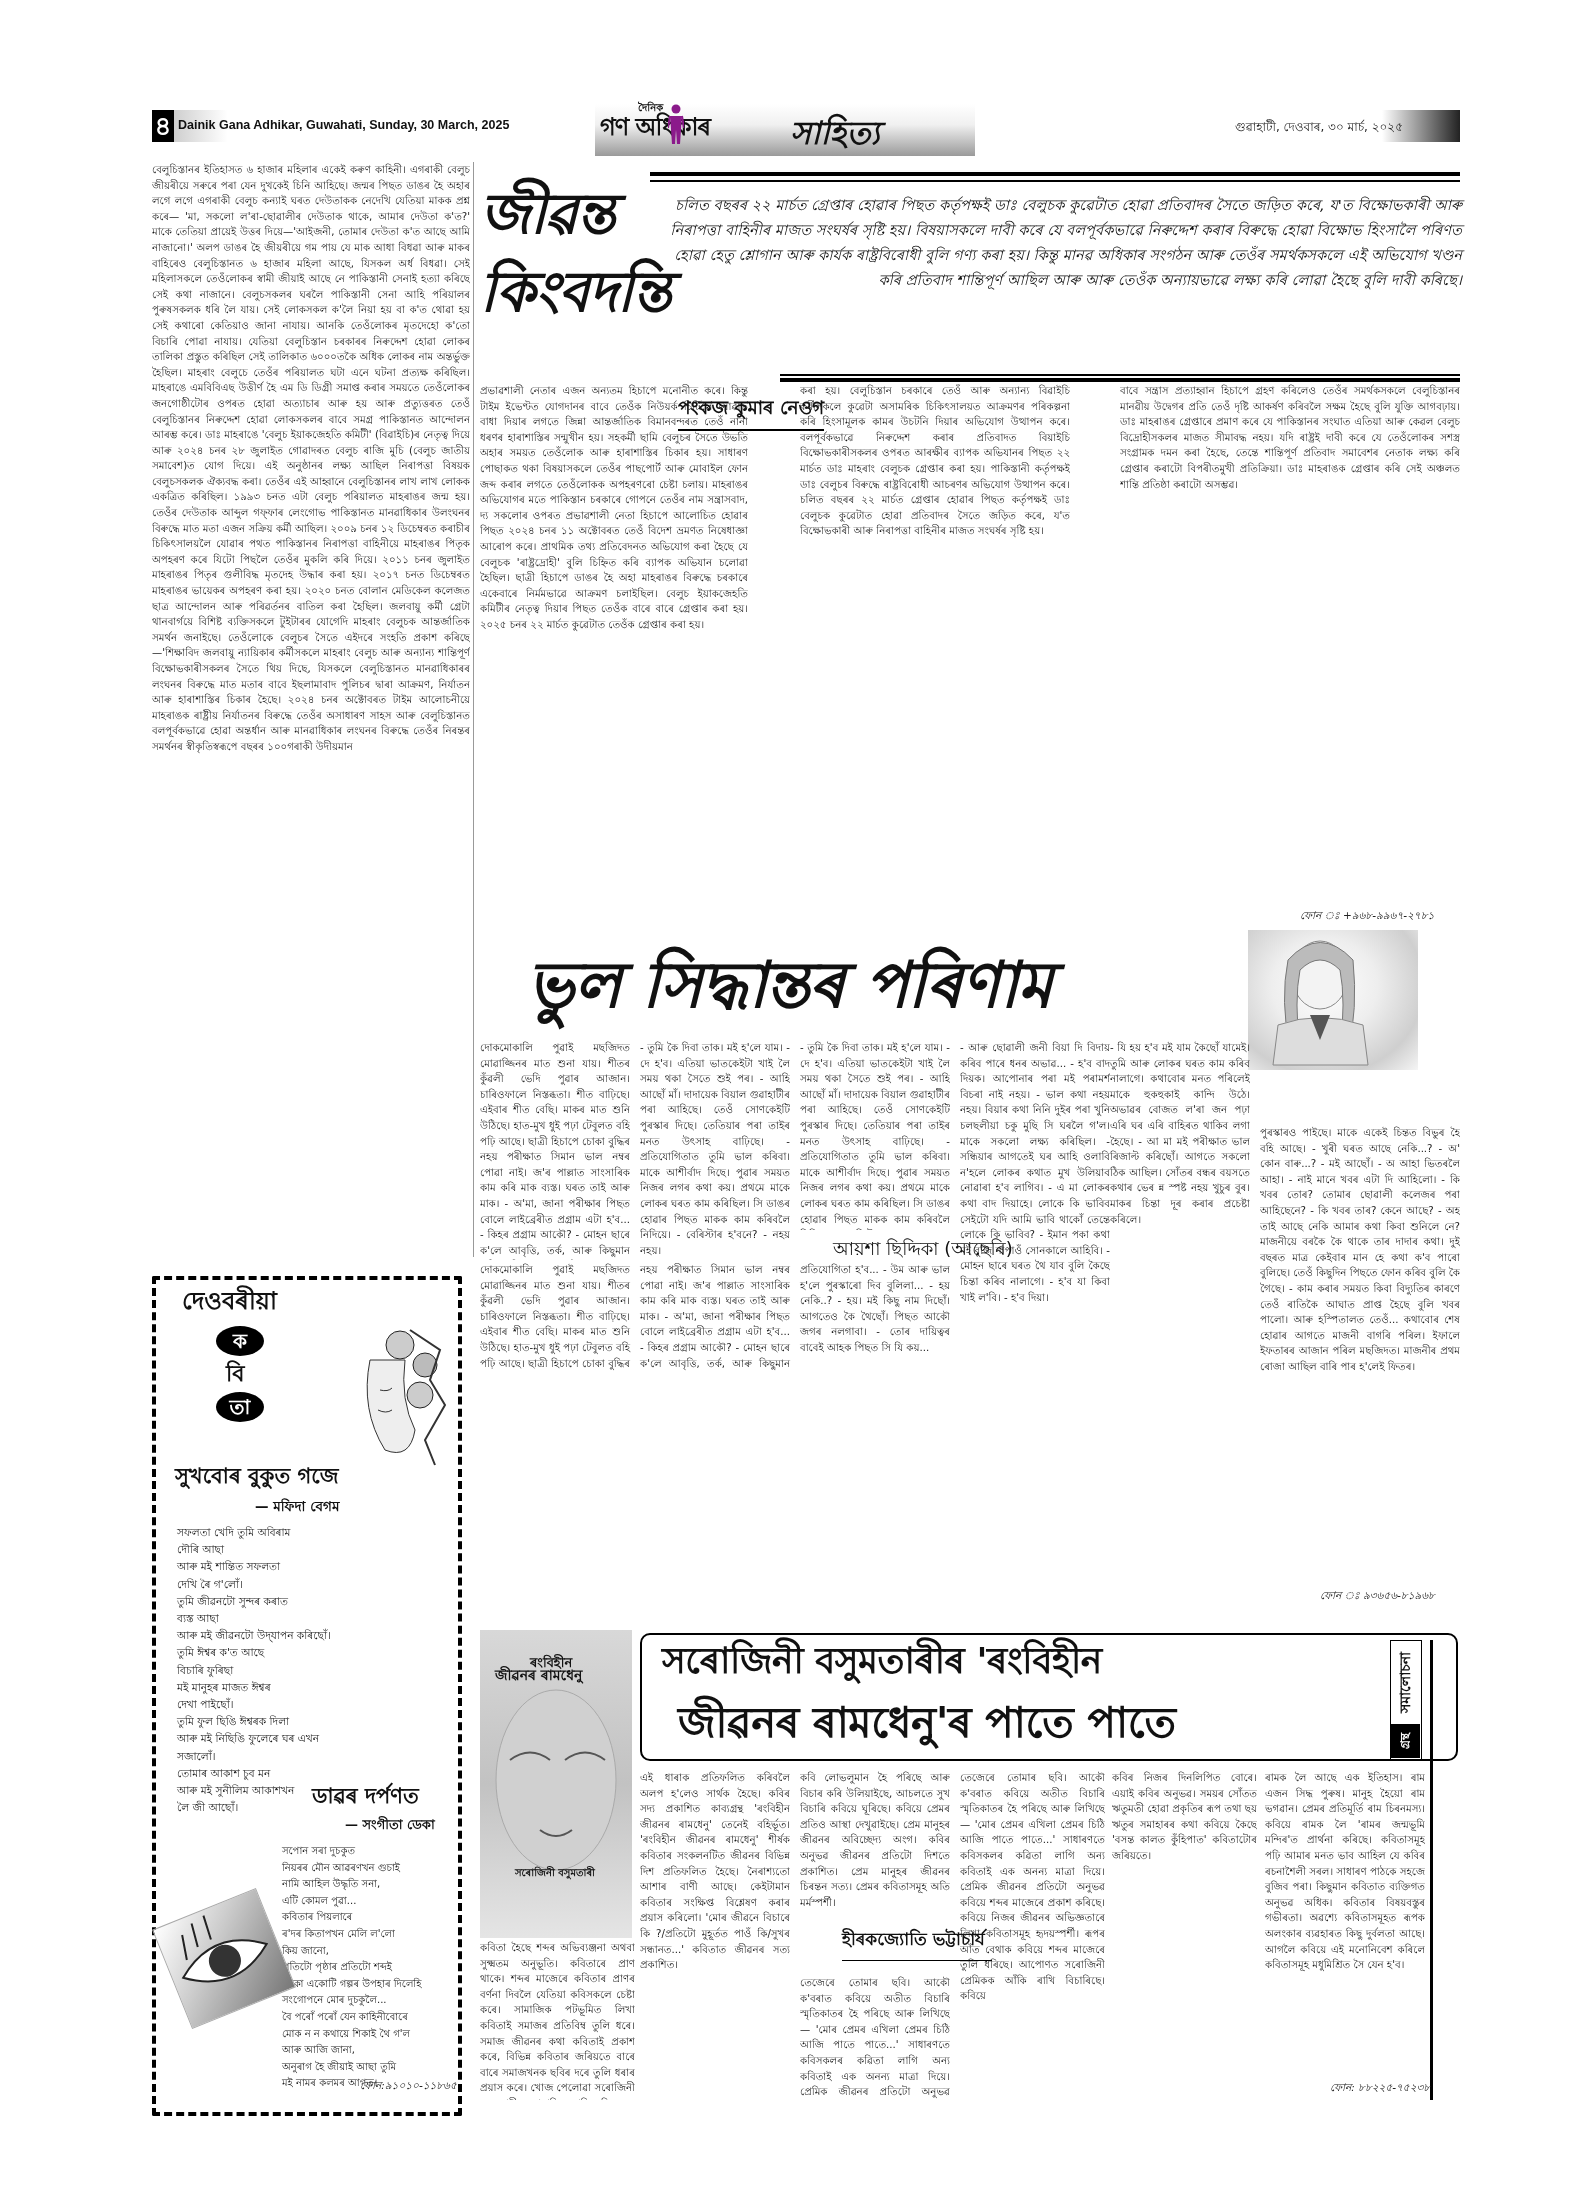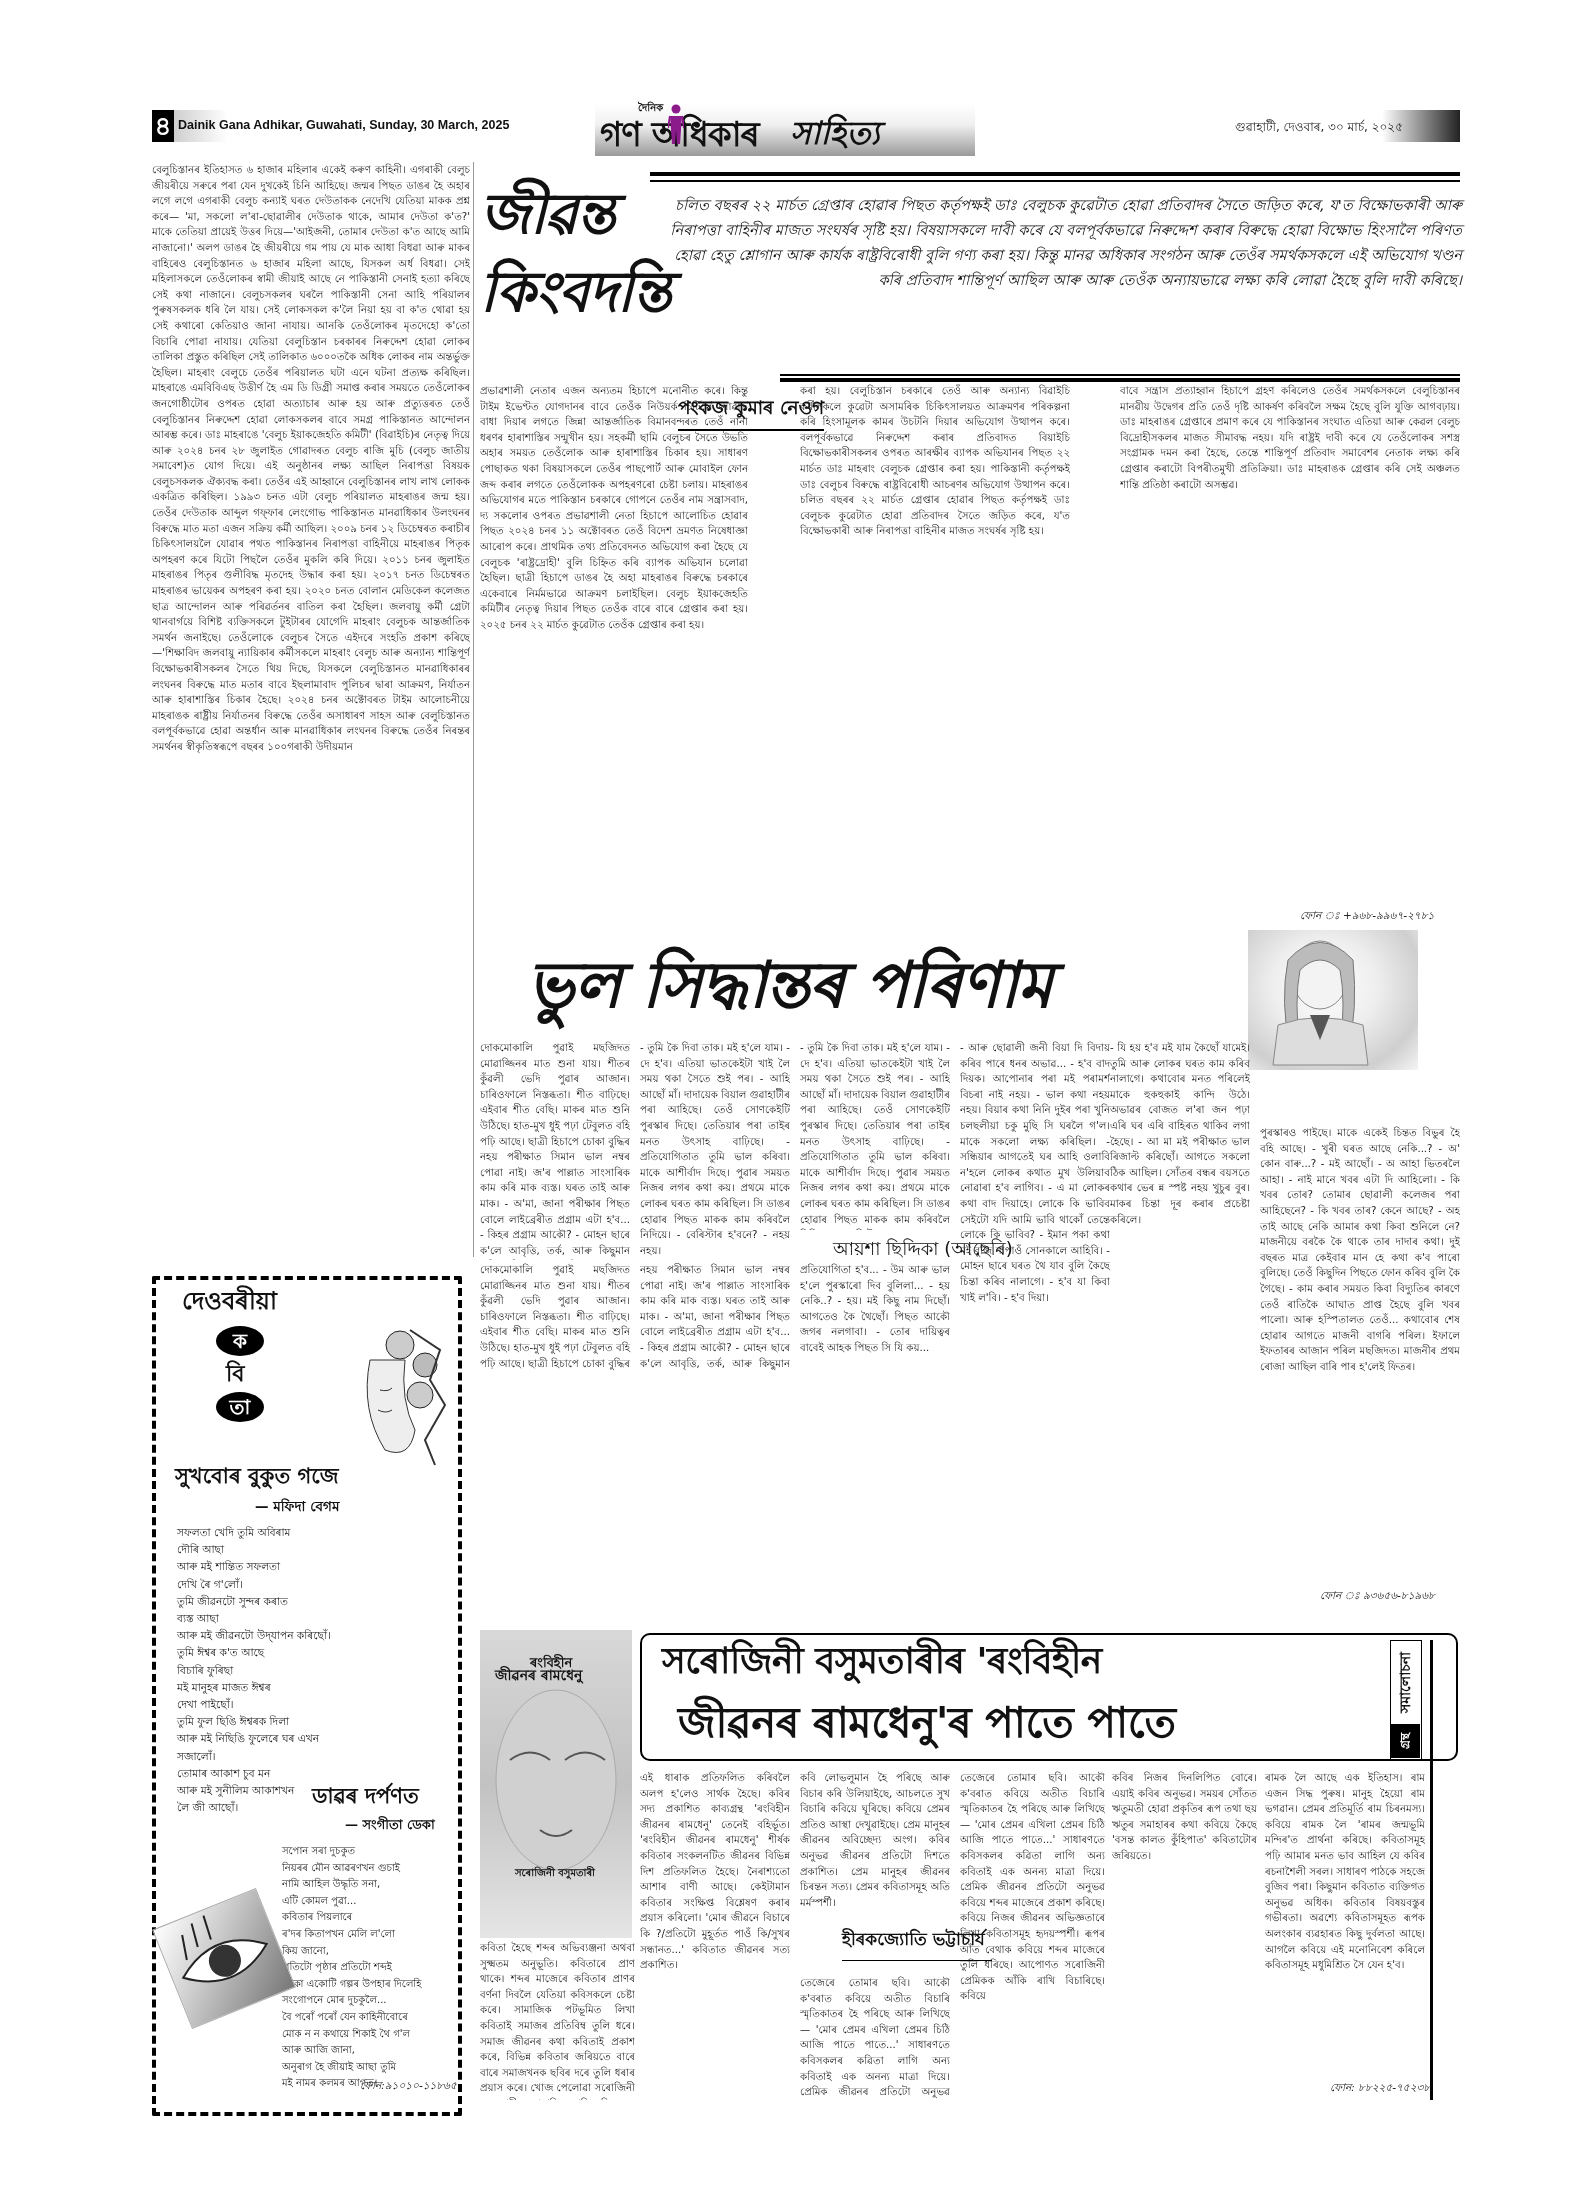--- a/index.html
+++ b/index.html
@@ -13,21 +13,21 @@
   
   .page-no { left: 152px; top: 110px; width: 22px; height: 32px; background: #000; color: #fff;
              font-size: 26px; font-weight: bold; text-align: center; line-height: 32px; }
   .header-bar-left { left: 152px; top: 110px; width: 420px; height: 32px;
     background: linear-gradient(90deg,#bbb 0%,#fff 18%,#fff 100%); }
   .header-eng { left: 178px; top: 118px; font-family: "Liberation Sans", sans-serif; font-size: 12.5px;
     font-weight: bold; color: #111; }
   .logo-box { left: 595px; top: 104px; width: 380px; height: 52px;
     background: linear-gradient(180deg,#ffffff 0%,#f0f0f0 40%,#9a9a9a 100%); }
   .logo-top { left: 638px; top: 100px; font-size: 10px; font-weight: bold; }
-  .logo-main { left: 600px; top: 108px; font-size: 34px; font-weight: bold; letter-spacing: -1px; }
+  .logo-main { left: 600px; top: 108px; font-size: 24px; font-weight: bold; letter-spacing: -1px; }
   .logo-person { left: 668px; top: 104px; width: 16px; height: 42px; }
   .section-title { left: 790px; top: 108px; font-size: 32px; font-style: italic; font-weight: bold; }
   .header-bar-right { left: 1200px; top: 110px; width: 260px; height: 32px;
     background: linear-gradient(90deg,#fff 0%,#fff 70%,#222 100%); }
   .header-date { left: 1235px; top: 118px; font-size: 12px; color: #222; }
 
   
   .hl1 { left: 480px; top: 175px; font-size: 56px; font-style: italic; font-weight: bold; line-height: 78px; letter-spacing: -1px; }
   .rule-thick { height: 4px; background: #000; }
   .rule-thin { height: 2px; background: #000; }

